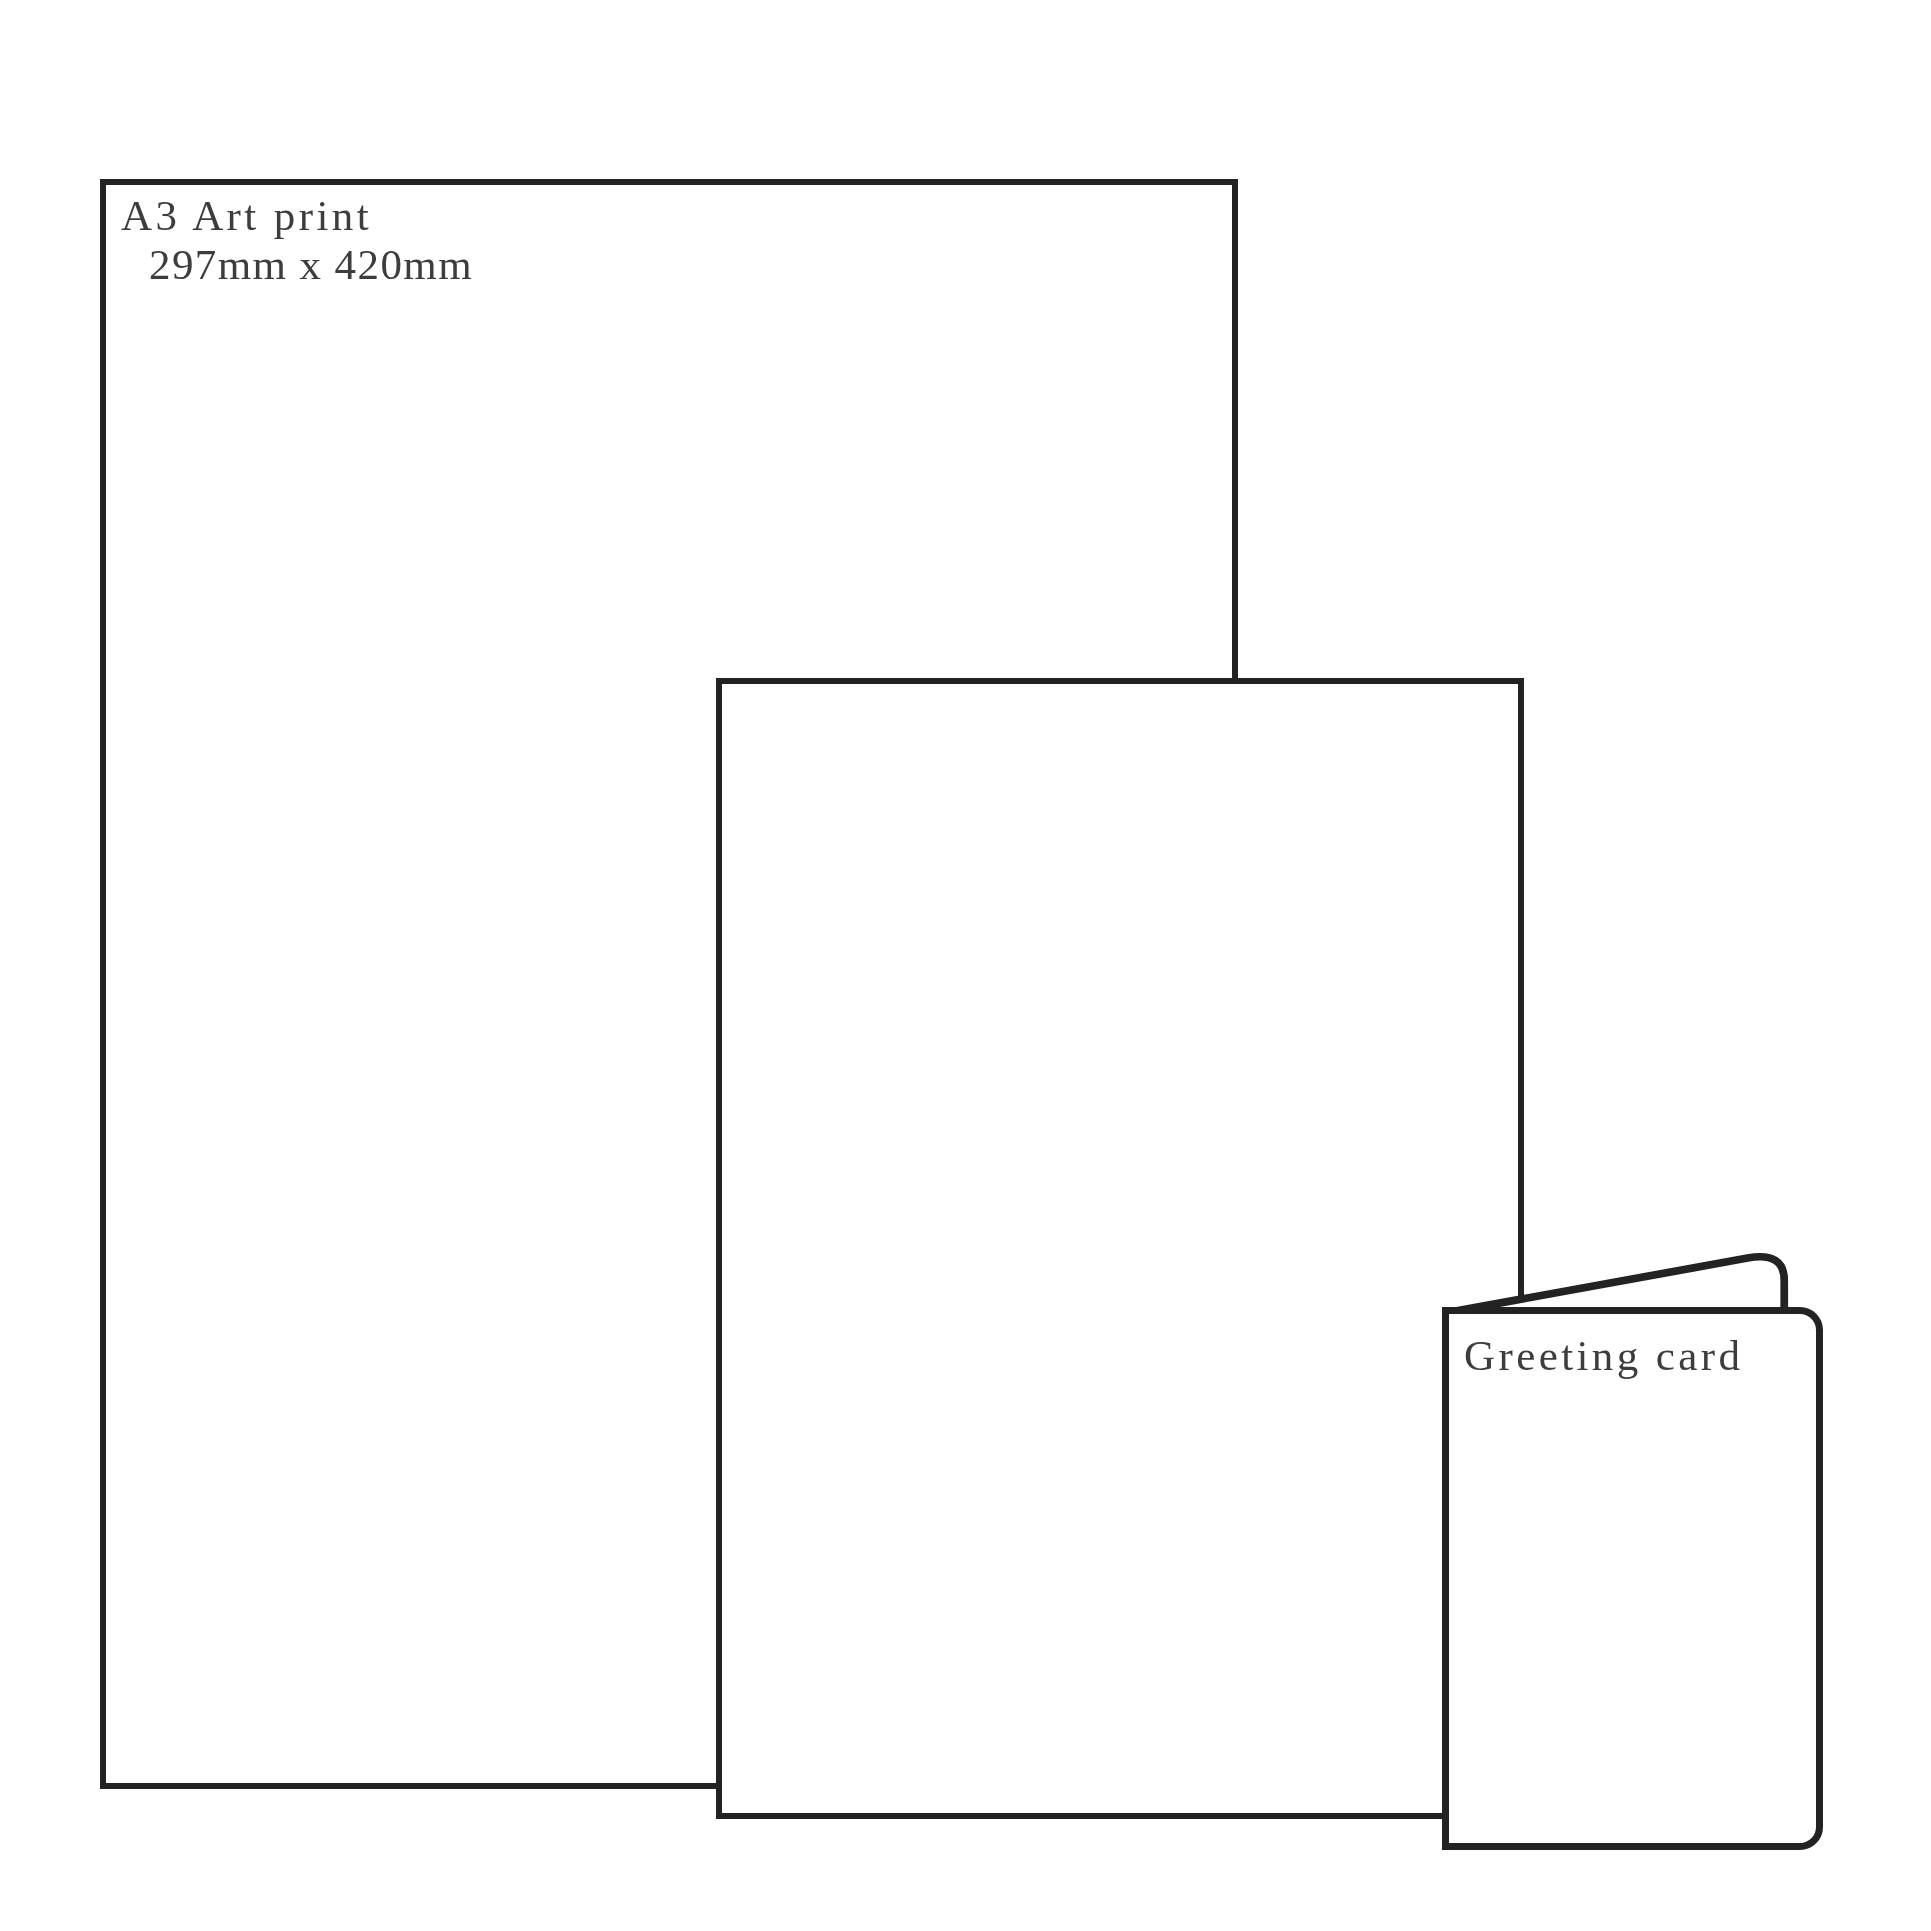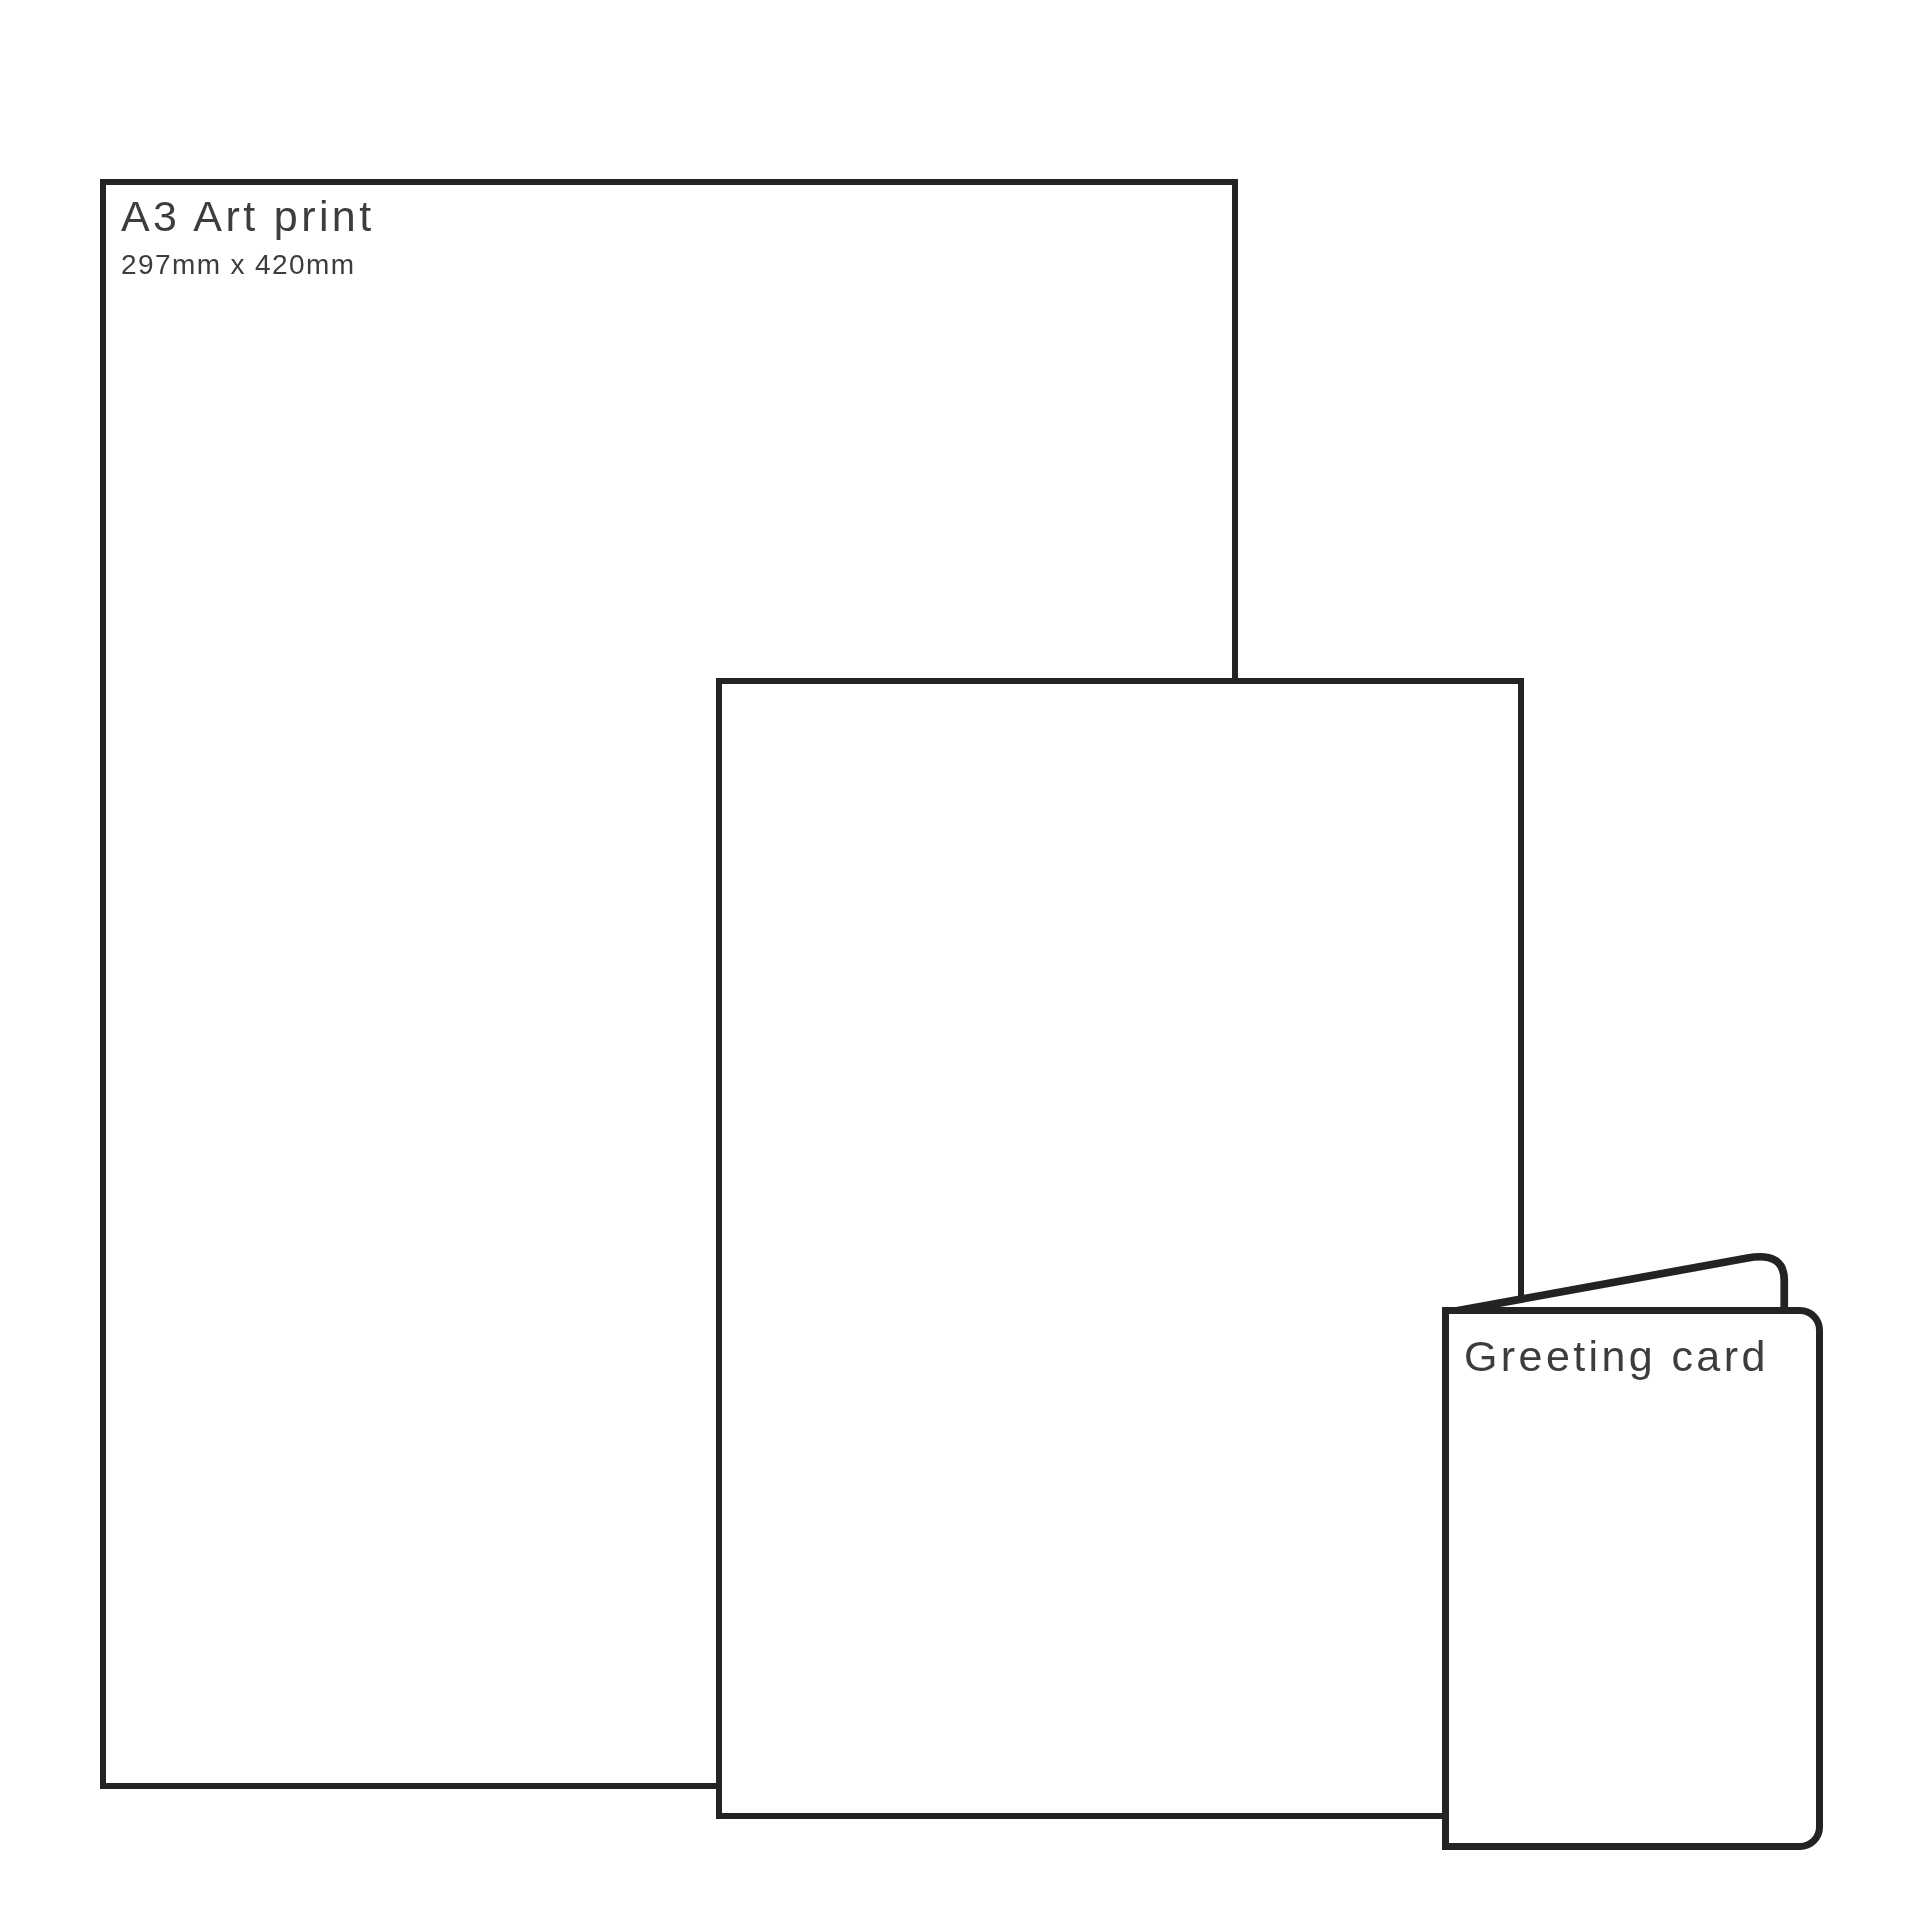--- a/index.html
+++ b/index.html
@@ -6,21 +6,21 @@
     margin: 0;
     padding: 0;
     background: #ffffff;
   }
   .canvas {
     position: relative;
     width: 1931px;
     height: 1931px;
     background: #ffffff;
     overflow: hidden;
-    font-family: Liberation Sans, sans-serif;
+    font-family: Liberation Serif, serif;
   }
   
   .sheet {
     position: absolute;
     box-sizing: border-box;
     background: #ffffff;
     border: 6.8px solid #232323;
   }
   .sheet-a3 {
     left: 100px; top: 179px;
@@ -51,24 +51,25 @@
     color: #3d3d3d;
     font-weight: 300;
   }
   .label .title {
     font-size: 43px;
     line-height: 50px;
     letter-spacing: 3.4px;
     white-space: nowrap;
   }
   .label .dims {
-    font-size: 28px;
+    font-size: 43px;
     line-height: 48px;
     letter-spacing: 1.4px;
     white-space: nowrap;
+    margin-left: 28px;
   }
   .label-a3  { left: 121px;  top: 191px;  }
   .label-a4  { left: 739px;  top: 687px;  }
   .label-card{ left: 1464px; top: 1331px; }
 </style>
 </head>
 <body>
 
 <div class="canvas">
 

